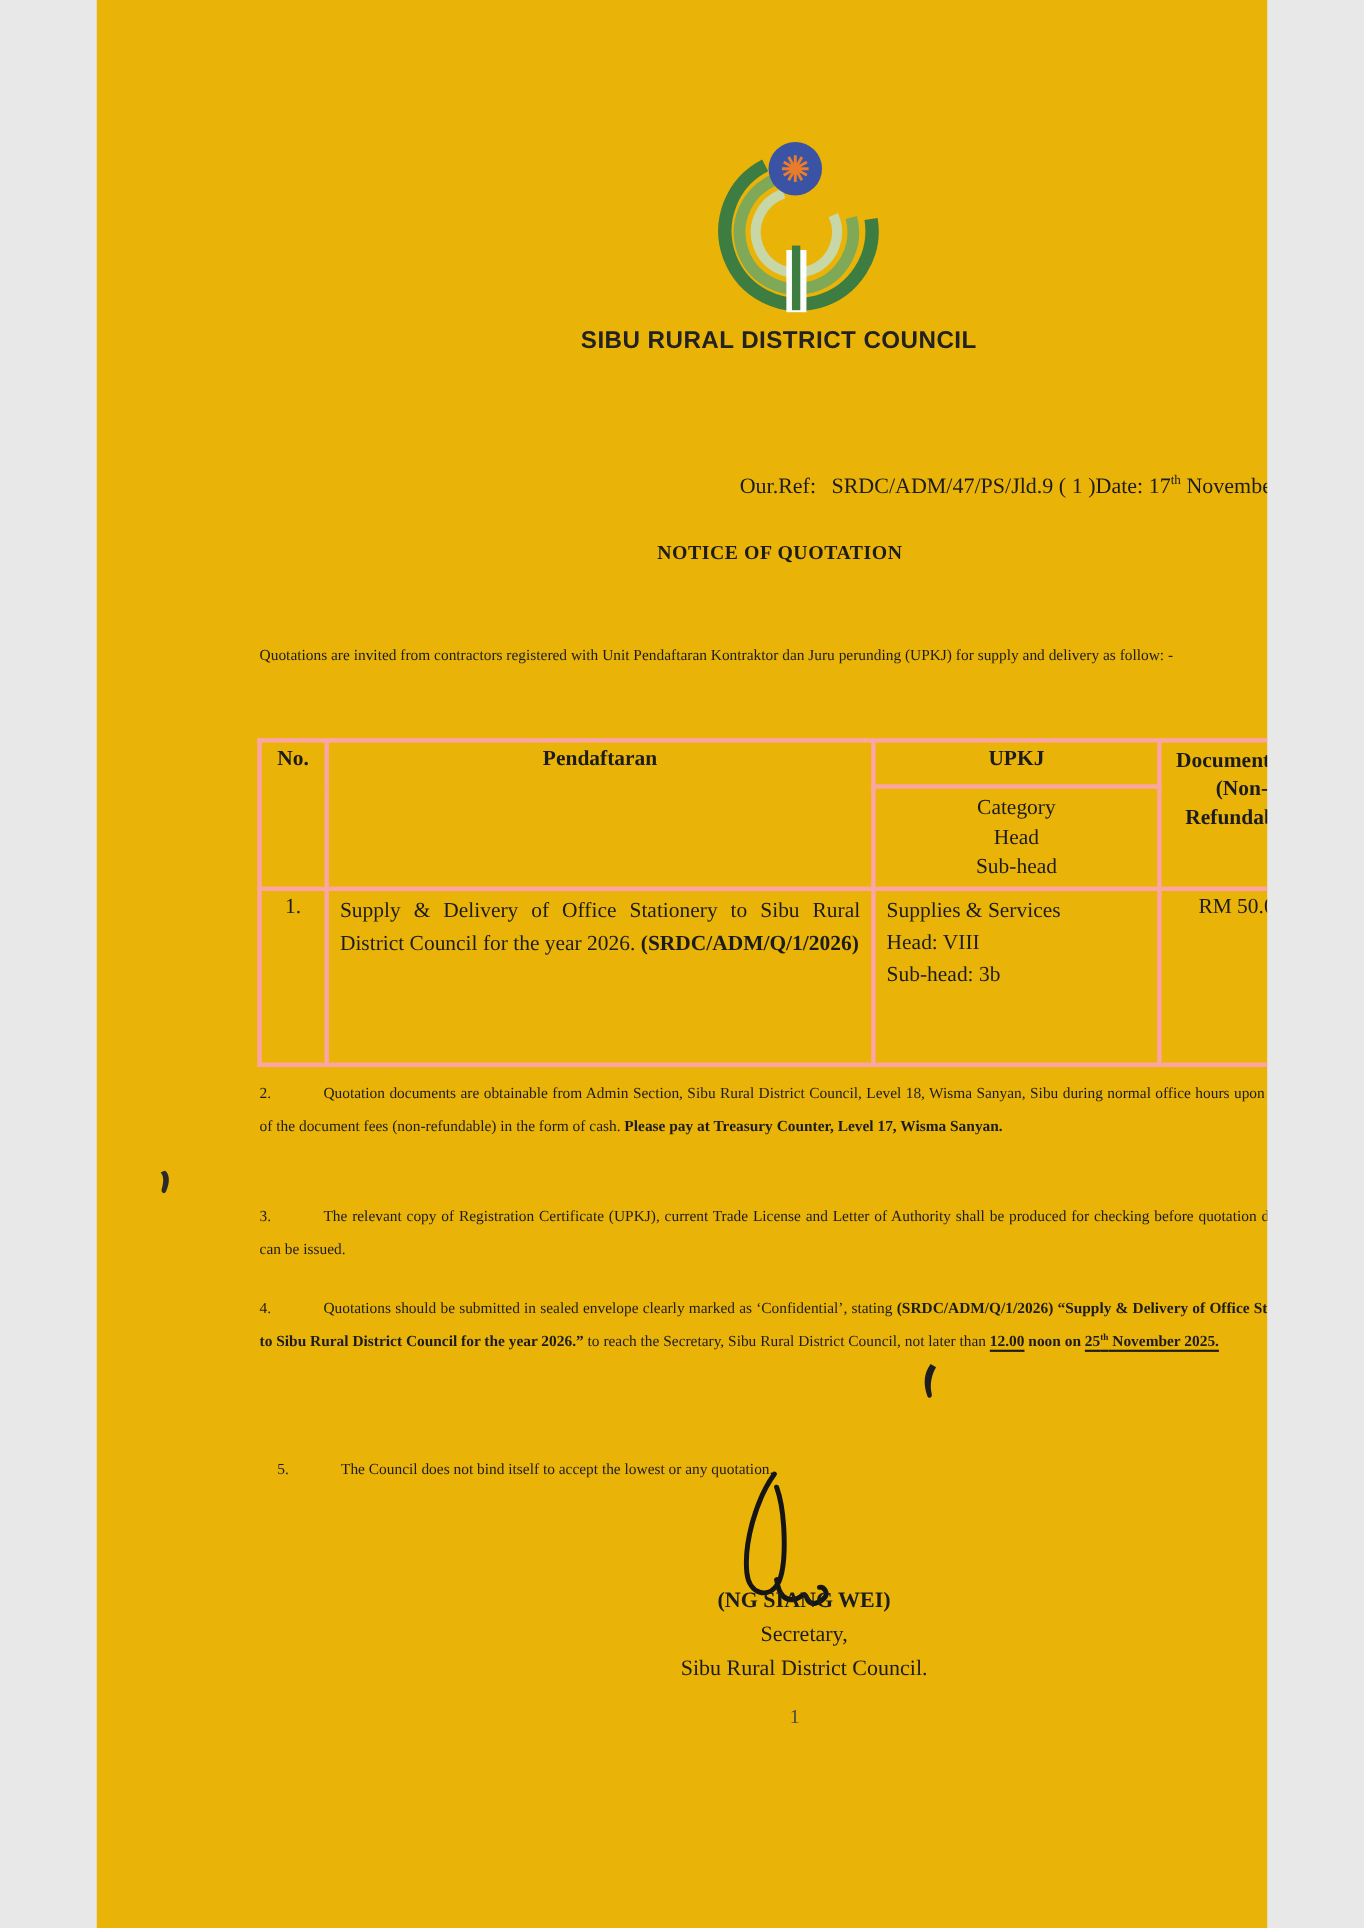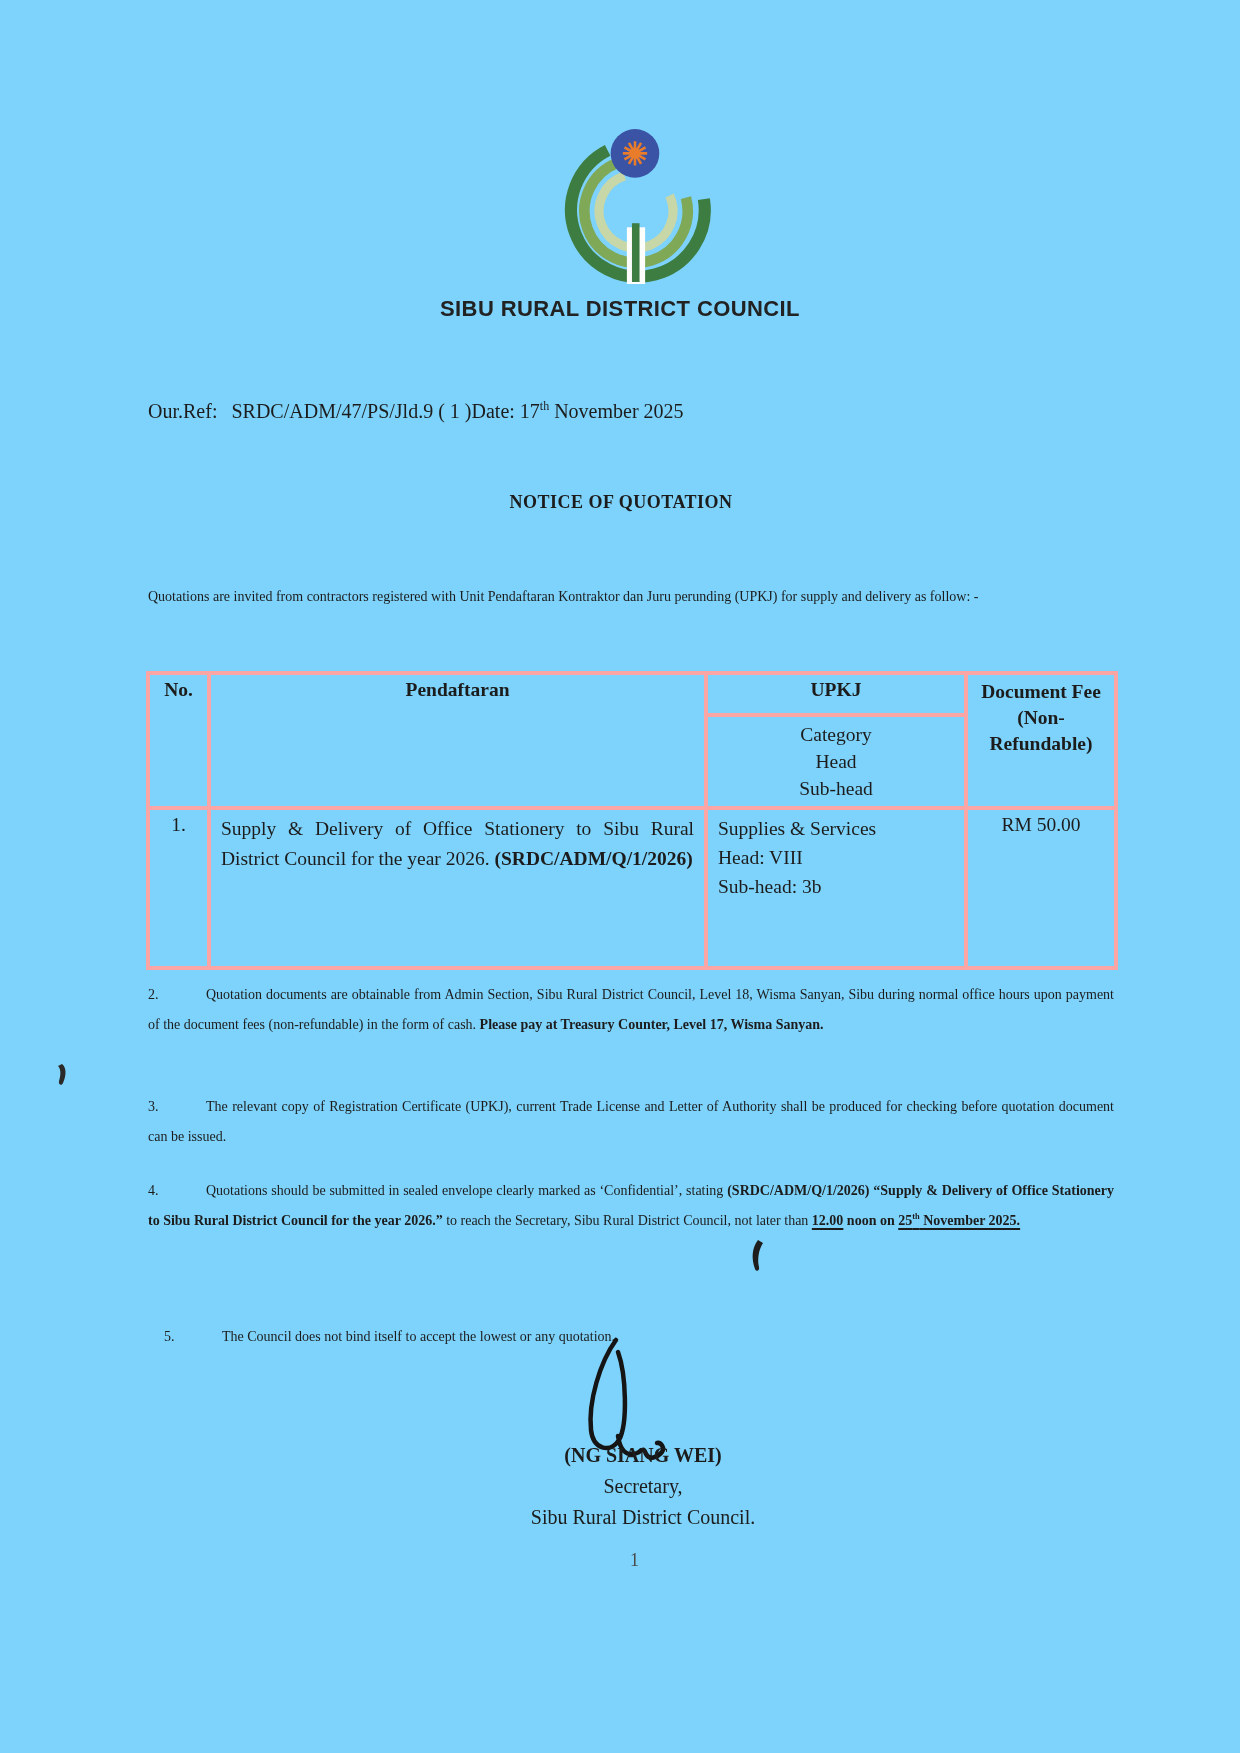--- a/index.html
+++ b/index.html
@@ -1,35 +1,35 @@
 <!DOCTYPE html>
 <html><head>
 <meta charset="utf-8">
 <style>
   html,body{margin:0;padding:0;background:#e8e8e8;}
   .page{
     position:relative;
-    width:1240px;height:1753px;
-    background:#7dd3fc;
+    width:1064px;height:1753px;
+    background:#eab308;
     margin:0 auto;
     font-family:"Liberation Serif", serif;
     color:#1c1c1c;
     overflow:hidden;
   }
   
   .logo{position:absolute;left:555px;top:126px;width:162px;height:158px;}
   .org-name{
     position:absolute;left:0;top:296px;width:1240px;
     text-align:center;
     font-family:"Liberation Sans", sans-serif;
     font-weight:bold;font-size:22px;letter-spacing:.4px;color:#222;
   }
   .ref-row{
-    position:absolute;left:148px;top:400px;width:972px;
-    display:flex;justify-content:flex-start;
+    position:absolute;left:148px;top:431px;width:972px;
+    display:flex;justify-content:flex-end;
     font-size:20px;
   }
   .ref-left .lbl{margin-right:14px;}
   sup.ord{font-size:.6em;vertical-align:super;line-height:0;}
   .doc-title{
     position:absolute;left:1px;top:492px;width:1240px;text-align:center;
     font-size:18px;font-weight:bold;
     text-underline-offset:4px;text-decoration-thickness:2px;
     letter-spacing:.5px;
   }

